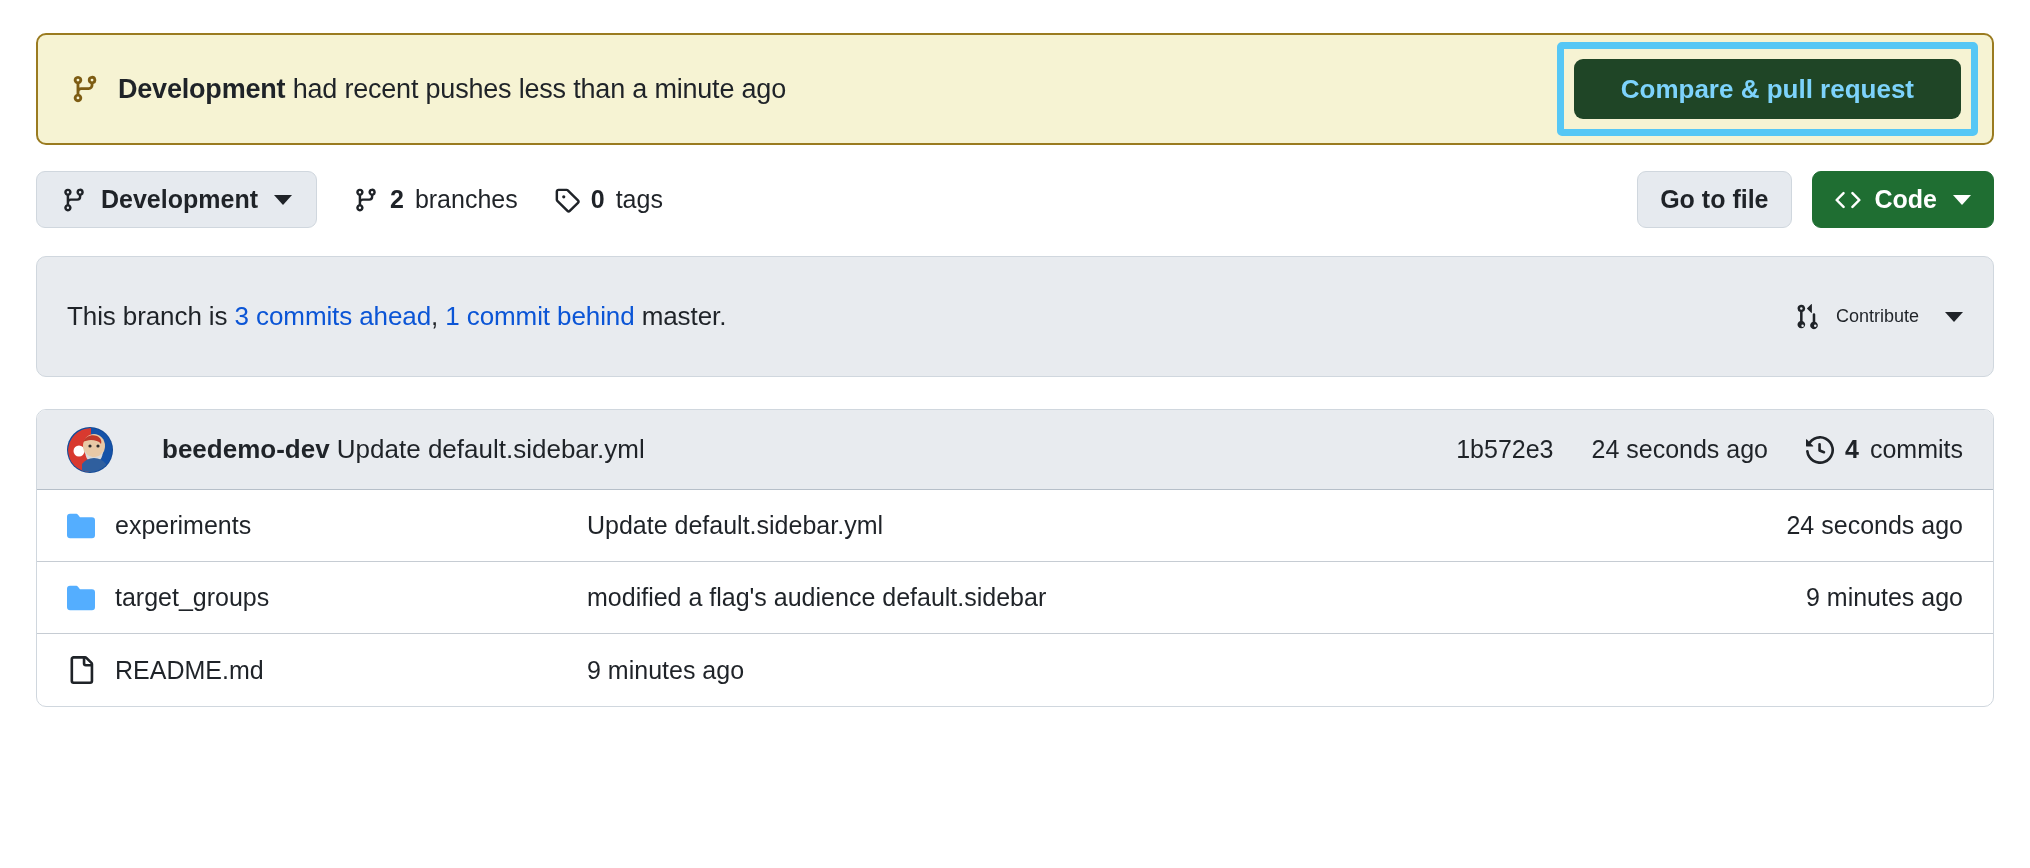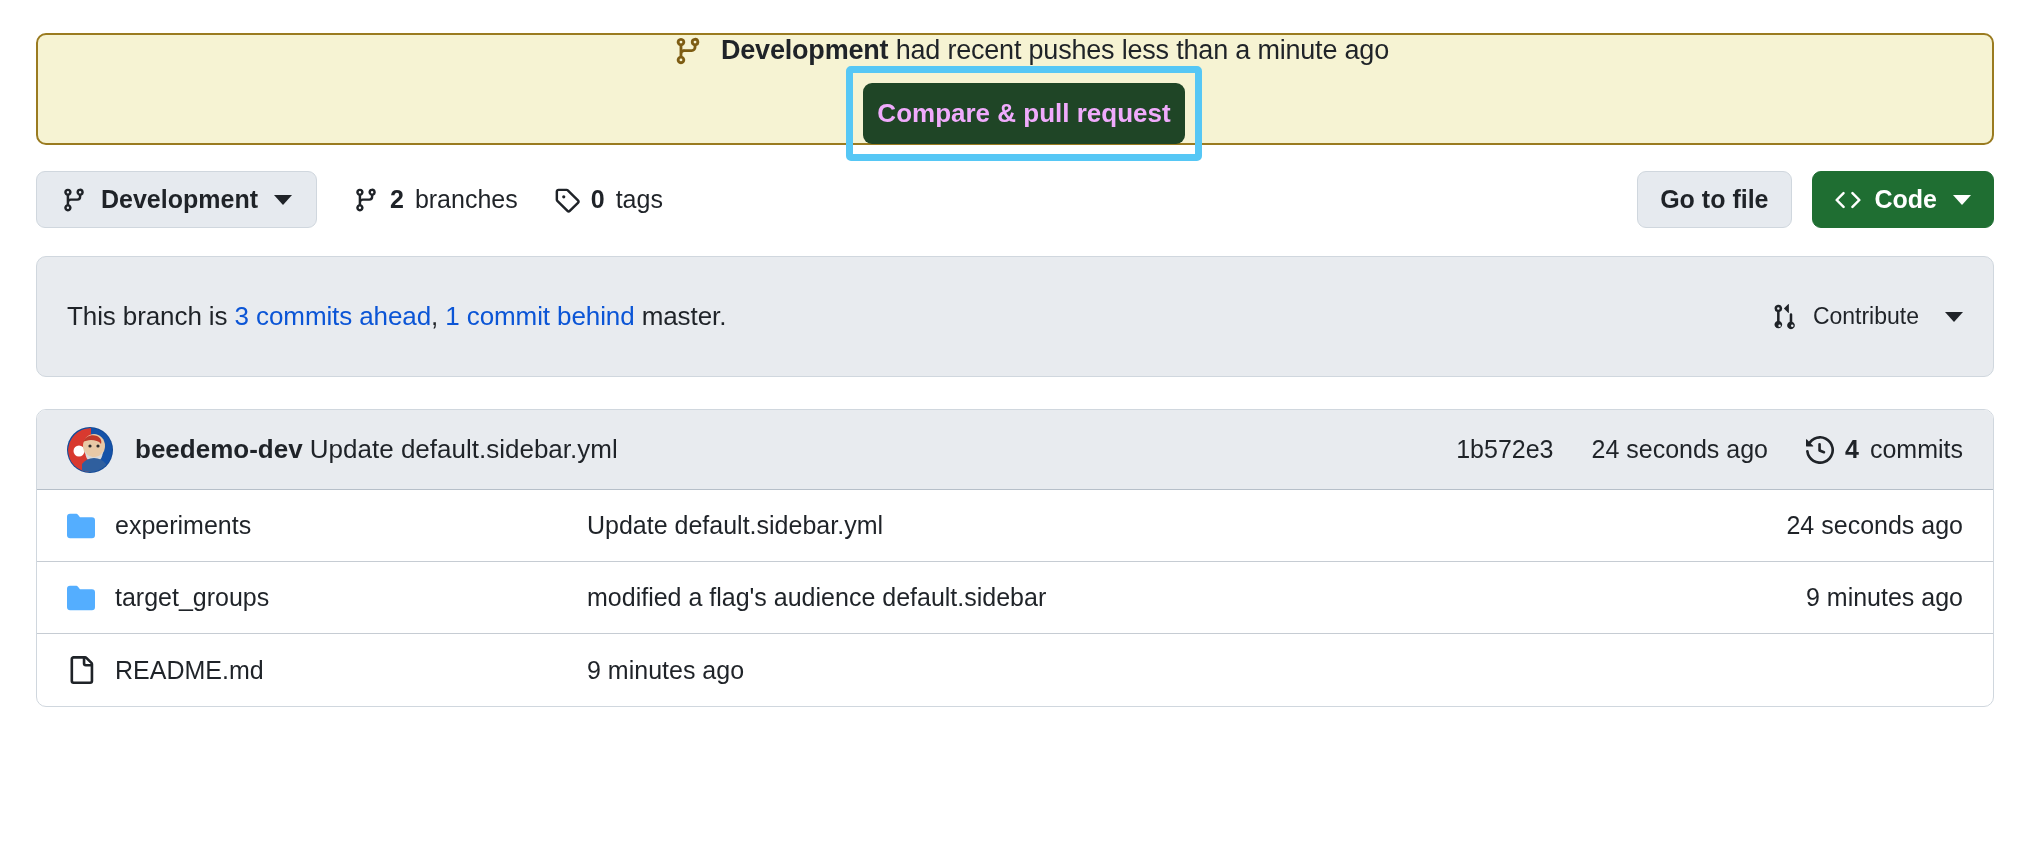--- a/index.html
+++ b/index.html
@@ -18,21 +18,20 @@
     margin-top: 33px;
     height: 112px;
     background: #f6f3d3;
     border: 2px solid #9a7b20;
     border-radius: 10px;
     display: flex;
     align-items: center;
     justify-content: space-between;
     padding: 0 0 0 32px;
     position: relative;
-    flex-direction: column;
   }
   .push-banner-left {
     display: flex;
     align-items: center;
     gap: 18px;
     font-size: 27px;
     letter-spacing: -0.2px;
   }
   .branch-icon-gold { color: #7d5c13; display: flex; align-items: center; }
   .push-banner-text strong { font-weight: 700; }
@@ -41,26 +40,26 @@
   .cpr-highlight {
     border: 7px solid #56c7f5;
     border-radius: 5px;
     padding: 10px;
     margin-right: 14px;
     display: flex;
     align-items: center;
   }
   .btn-cpr {
     background: #1f4526;
-    color: #f0abfc;
+    color: #7dd3fc;
     border: none;
     border-radius: 9px;
     font-size: 26px;
     font-weight: 700;
-    padding: 16px 14px;
+    padding: 16px 47px;
     line-height: 1.1;
     font-family: "Liberation Sans", sans-serif;
     cursor: pointer;
     white-space: nowrap;
   }
 
   
   .toolbar {
     margin-top: 26px;
     display: flex;
@@ -124,21 +123,21 @@
     justify-content: space-between;
     padding: 0 30px;
     font-size: 26px;
   }
   .status-text { letter-spacing: -0.1px; }
   .link { color: #0b55d6; cursor: pointer; }
   .contribute {
     display: flex;
     align-items: center;
     gap: 14px;
-    font-size: 23px;
+    font-size: 18px;
     cursor: pointer;
   }
   .contribute .caret { margin-left: 12px; }
 
   
   .file-table {
     margin-top: 32px;
     border: 1px solid #d0d7de;
     border-radius: 10px;
     overflow: hidden;
@@ -148,21 +147,21 @@
     background: #e8ebef;
     display: flex;
     align-items: center;
     justify-content: space-between;
     padding: 0 30px;
     height: 80px;
     border-bottom: 1px solid #b6bfc9;
   }
   .commit-left { display: flex; align-items: center; gap: 22px; }
   .commit-msg { font-size: 26px; }
-  .commit-msg .author { font-weight: 700; }
+  .commit-msg .author { font-weight: 700; margin-left: 27px; }
   .commit-right {
     display: flex; align-items: center; gap: 38px;
     font-size: 25px; color: #1f2328;
   }
   .commit-sha { cursor: pointer; }
   .commit-count {
     display: flex; align-items: center; gap: 11px; cursor: pointer;
   }
   .commit-count .num { font-weight: 700; }
 

